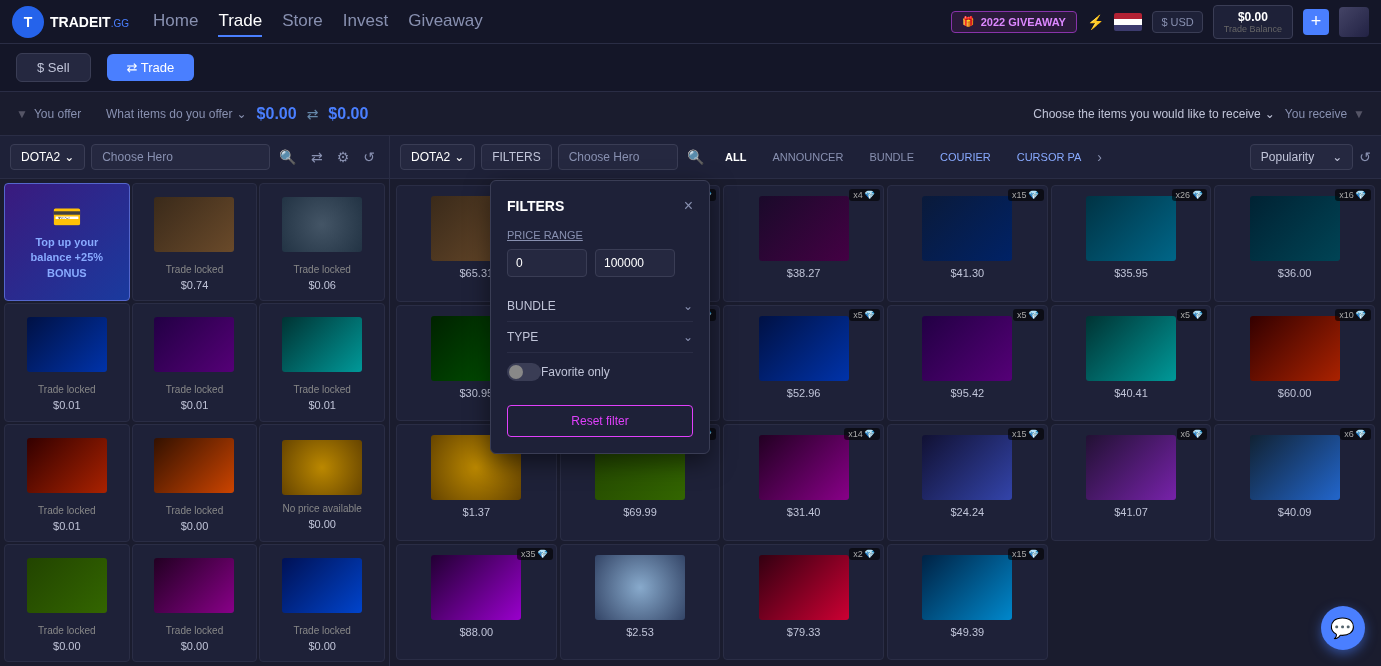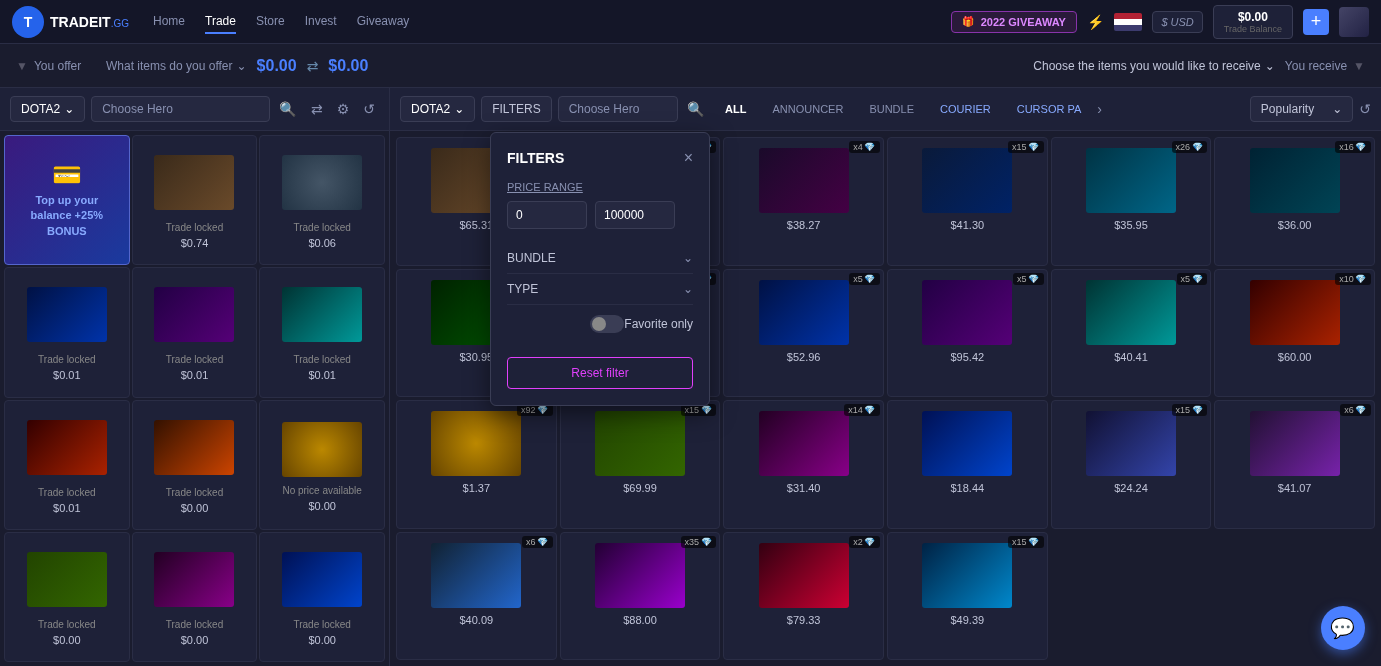--- a/index.html
+++ b/index.html
@@ -42,21 +42,21 @@
       font-size: 14px;
     }
     .nav-links {
       display: flex;
       gap: 20px;
       flex: 1;
     }
     .nav-link {
       color: #8890b0;
       text-decoration: none;
-      font-size: 12px;
+      font-size: 17px;
       padding: 4px 0;
       cursor: pointer;
     }
     .nav-link.active {
       color: white;
       border-bottom: 2px solid #4a7fff;
     }
     .nav-right {
       display: flex;
       align-items: center;
@@ -89,21 +89,20 @@
       font-size: 8px;
       color: transparent;
     }
     .currency-selector {
       background: #1e2138;
       border: 1px solid #3a3d55;
       border-radius: 4px;
       padding: 4px 8px;
       color: #8890b0;
       font-size: 11px;
-      font-style: italic;
     }
     .balance-display {
       background: #1e2138;
       border: 1px solid #3a3d55;
       border-radius: 4px;
       padding: 4px 10px;
       display: flex;
       flex-direction: column;
       align-items: center;
     }
@@ -526,21 +525,21 @@
       color: #c0c4d8;
       font-size: 12px;
     }
     .filter-row-arrow {
       color: #8890b0;
       font-size: 12px;
     }
     .favorite-row {
       display: flex;
       align-items: center;
-      justify-content: flex-end;
+      justify-content: flex-start;
       padding: 10px 0;
     }
     .toggle {
       width: 34px;
       height: 18px;
       background: #3a3d55;
       border-radius: 9px;
       position: relative;
       cursor: pointer;
     }
@@ -645,20 +644,24 @@
       <span class="balance-amount">$0.00</span>
       <span class="balance-label">Trade Balance</span>
     </div>
     <button class="add-funds-btn">+</button>
     <div class="user-avatar" style="background:linear-gradient(135deg,#446,#224);"></div>
   </div>
 </nav>
 
 <div class="main-content">
 
+  <div class="trade-bar">
+    <button class="sell-btn">$ Sell</button>
+    <button class="trade-btn">⇄ Trade</button>
+  </div>
 
   <div class="trade-controls">
     <div class="you-offer">
       <span style="color:#556;">▼</span>
       <span>You offer</span>
     </div>
     <div class="items-dropdown">
       <span>What items do you offer</span>
       <span>⌄</span>
     </div>
@@ -875,44 +878,44 @@
             <div class="item-badge">x15 <span style="color:#aac;">💎</span></div>
             <div class="item-img img-fat-green"></div>
             <div class="item-price-right">$69.99</div>
           </div>
           <div class="right-item-card">
             <div class="item-badge">x14 <span style="color:#aac;">💎</span></div>
             <div class="item-img img-purple-lord"></div>
             <div class="item-price-right">$31.40</div>
           </div>
           <div class="right-item-card">
-            <div class="item-img img-blue-spirit"></div>
-            <div class="item-price-right">$18.44</div>
-          </div>
-          <div class="right-item-card">
             <div class="item-badge">x15 <span style="color:#aac;">💎</span></div>
             <div class="item-img img-scythe"></div>
             <div class="item-price-right">$24.24</div>
           </div>
           <div class="right-item-card">
             <div class="item-badge">x6 <span style="color:#aac;">💎</span></div>
             <div class="item-img img-hero-purple"></div>
             <div class="item-price-right">$41.07</div>
           </div>
           <div class="right-item-card">
             <div class="item-badge">x6 <span style="color:#aac;">💎</span></div>
             <div class="item-img img-hero-blue2"></div>
             <div class="item-price-right">$40.09</div>
           </div>
           <div class="right-item-card">
             <div class="item-badge">x35 <span style="color:#aac;">💎</span></div>
             <div class="item-img img-hero-goddess"></div>
             <div class="item-price-right">$88.00</div>
           </div>
           <div class="right-item-card">
+            <div class="item-img img-orb-ice"></div>
+            <div class="item-price-right">$2.53</div>
+          </div>
+          <div class="right-item-card">
             <div class="item-badge">x2 <span style="color:#aac;">💎</span></div>
             <div class="item-img img-red-flower"></div>
             <div class="item-price-right">$79.33</div>
           </div>
           <div class="right-item-card">
             <div class="item-badge">x15 <span style="color:#aac;">💎</span></div>
             <div class="item-img img-ice-figure"></div>
             <div class="item-price-right">$49.39</div>
           </div>
         </div>

